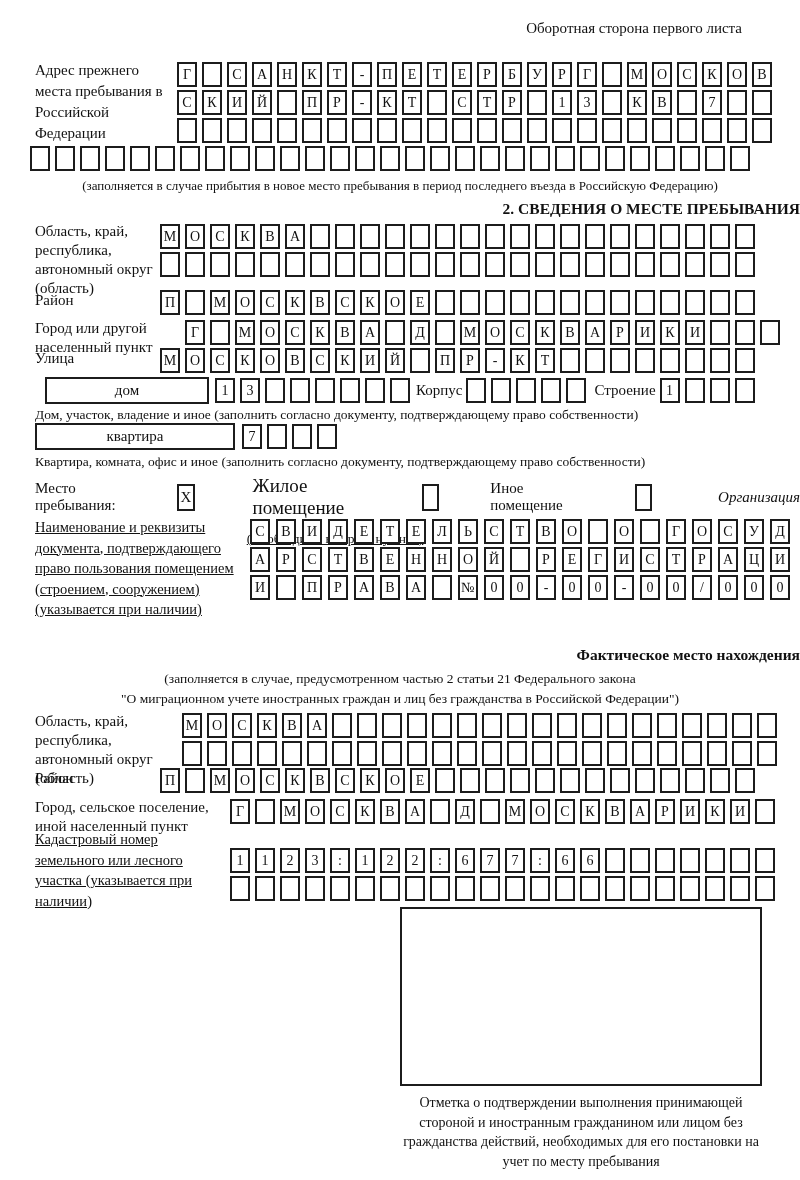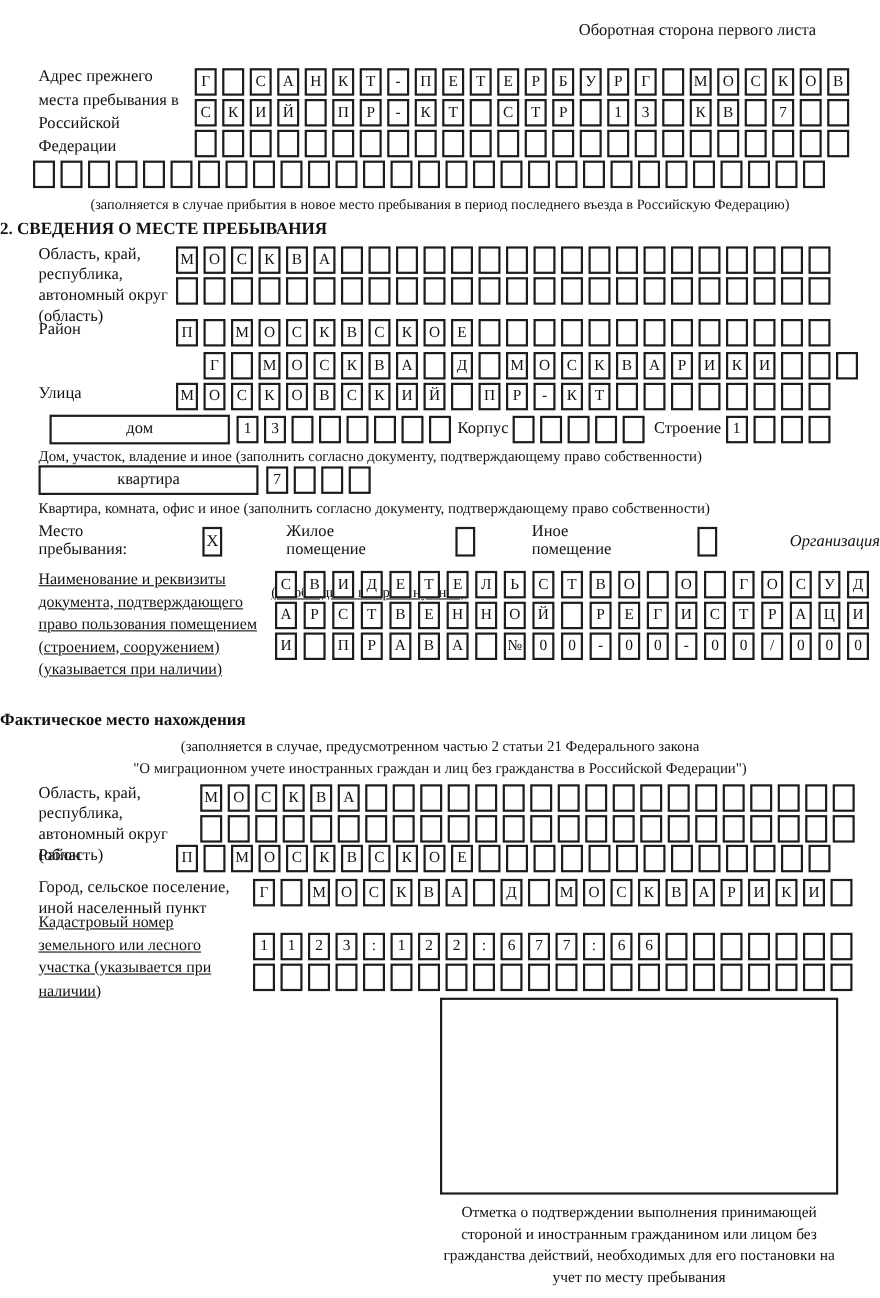--- a/index.html
+++ b/index.html
@@ -4,21 +4,21 @@
 <style>
   html,body{margin:0;padding:0;background:#fff;}
   .page{
     position:relative;width:800px;height:1180px;background:#ffffff;color:#111;
     font-family:"Liberation Serif","DejaVu Serif",serif;overflow:hidden;
   }
   .abs{position:absolute;}
   .lbl{position:absolute;font-size:15px;line-height:19px;}
   .note{position:absolute;font-size:13px;}
   .ctr{left:0;right:0;text-align:center;}
-  .title{position:absolute;left:0;right:0;text-align:left;font-weight:bold;font-size:15.5px;}
+  .title{position:absolute;left:0;right:0;text-align:right;font-weight:bold;font-size:15.5px;}
   .row{position:absolute;display:flex;gap:5px;}
   .row.g6{gap:6px;}
   .cell{
     box-sizing:border-box;flex:0 0 20px;width:20px;height:25px;
     border:2px solid #1c1c1c;display:flex;align-items:center;justify-content:center;
     font-size:14px;background:#fff;
   }
   .fbox{
     box-sizing:border-box;border:2px solid #1c1c1c;height:27px;background:#fff;
     display:flex;align-items:center;justify-content:center;font-size:15px;
@@ -229,20 +229,21 @@
       <div class="cell"></div>
       <div class="cell"></div>
       <div class="cell"></div>
       <div class="cell"></div>
       <div class="cell"></div>
       <div class="cell"></div>
       <div class="cell"></div>
       <div class="cell"></div>
     </div>
 
+  <div class="lbl" style="left:35px;top:319px;width:150px;">Город или другой населенный пункт</div>
   <div class="row" style="left:185px;top:320px;">
       <div class="cell">Г</div>
       <div class="cell"></div>
       <div class="cell">М</div>
       <div class="cell">О</div>
       <div class="cell">С</div>
       <div class="cell">К</div>
       <div class="cell">В</div>
       <div class="cell">А</div>
       <div class="cell"></div>
@@ -328,21 +329,21 @@
         <div class="cell"></div>
         <div class="cell"></div>
         <div class="cell"></div>
       </div>
   </div>
   <div class="note" style="left:35px;top:454px;font-size:13.5px;">Квартира, комната, офис и иное (заполнить согласно документу, подтверждающему право собственности)</div>
 
   <div class="hrow" style="left:35px;top:475px;gap:47px;">
     <div style="font-size:15px;">Место пребывания:</div>
     <div class="cb" style="margin-left:9px;">X</div>
-    <div style="margin-left:11px;font-size:15px;">Жилое помещение</div>
+    <div style="margin-left:11px;font-size:19px;">Жилое помещение</div>
     <div class="cb" style="margin-left:18px;"></div>
     <div style="margin-left:4px;font-size:15px;">Иное помещение</div>
     <div class="cb" style="margin-left:22px;"></div>
     <div style="margin-left:19px;font-size:15px;font-style:italic;">Организация</div>
   </div>
   <div class="note" style="left:35px;top:531px;width:600px;text-align:center;font-size:13.5px;text-decoration:underline;">(Необходимо выбрать нужное)</div>
 
   <div class="lbl doclbl" style="left:35px;top:517px;width:210px;">Наименование и реквизиты документа, подтверждающего право пользования помещением (строением, сооружением) (указывается при наличии)</div>
   <div class="row g6" style="left:250px;top:519px;">
       <div class="cell">С</div>

